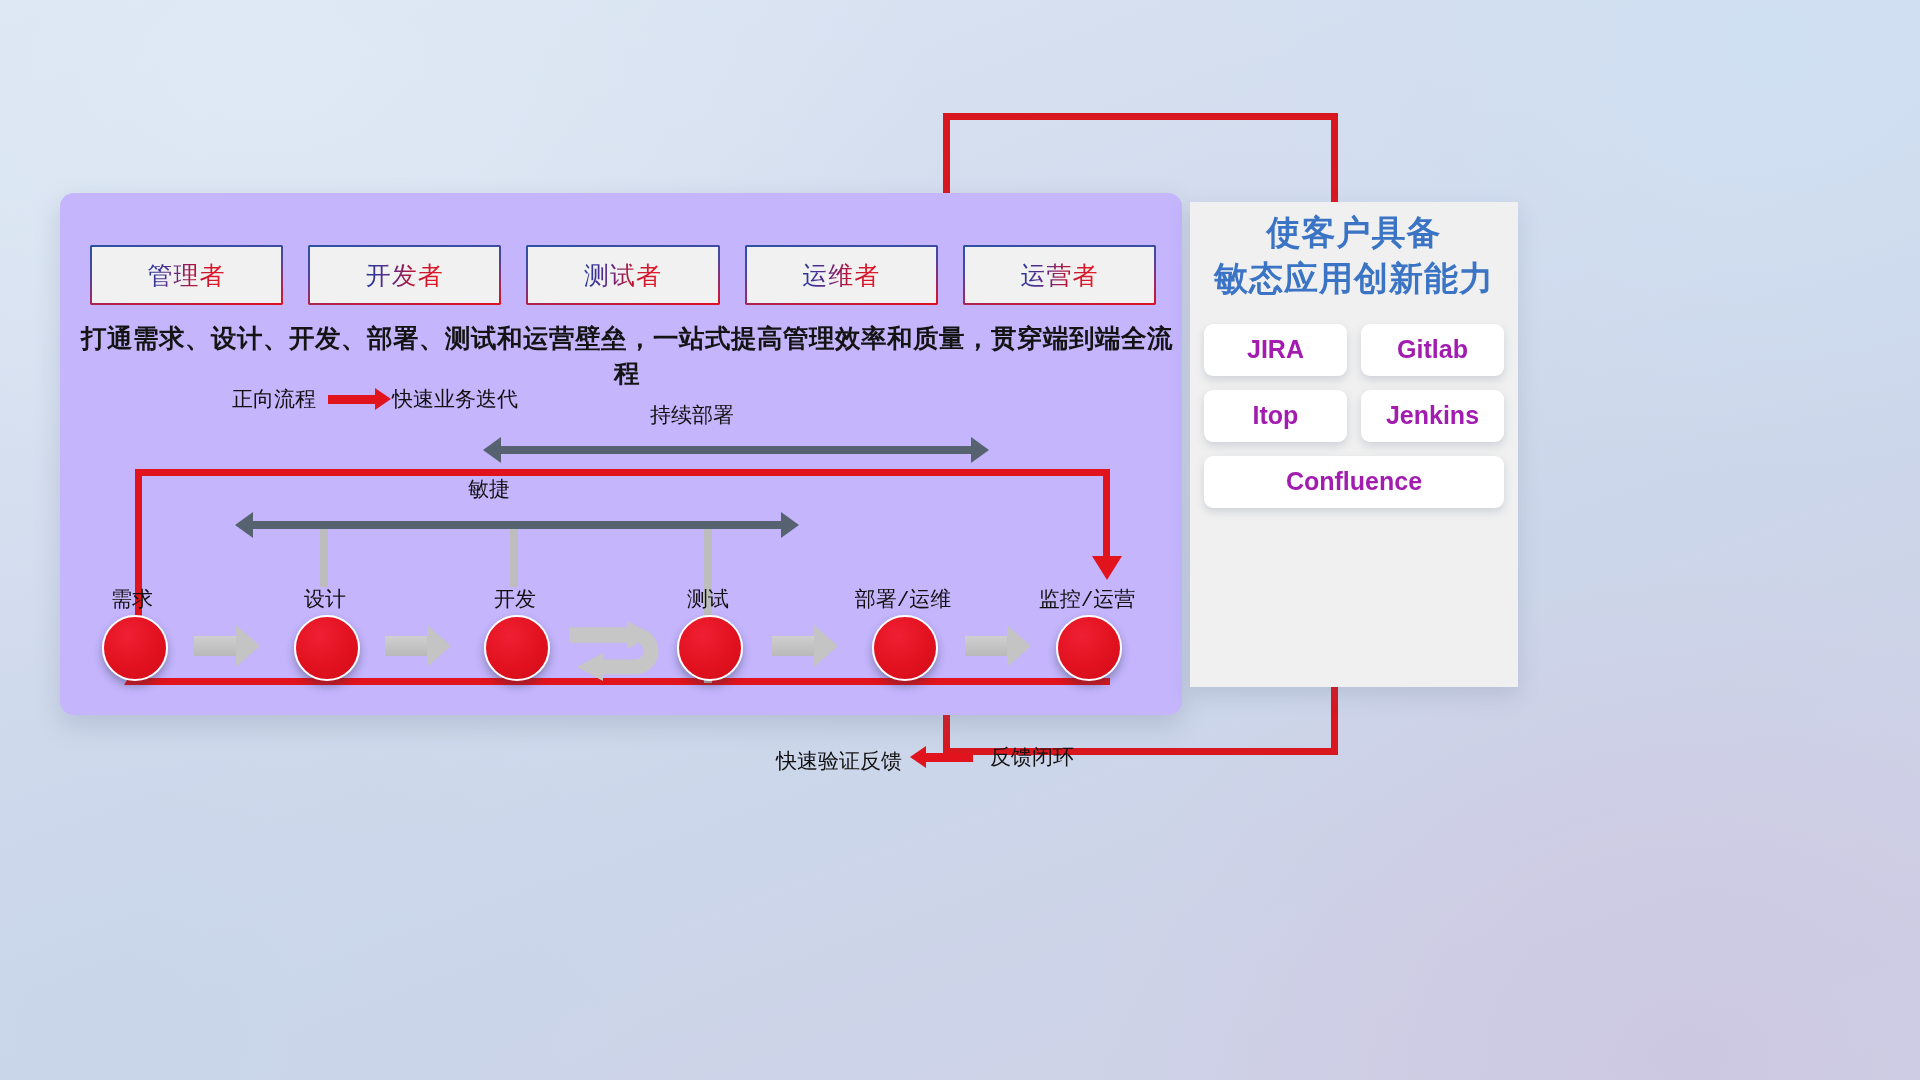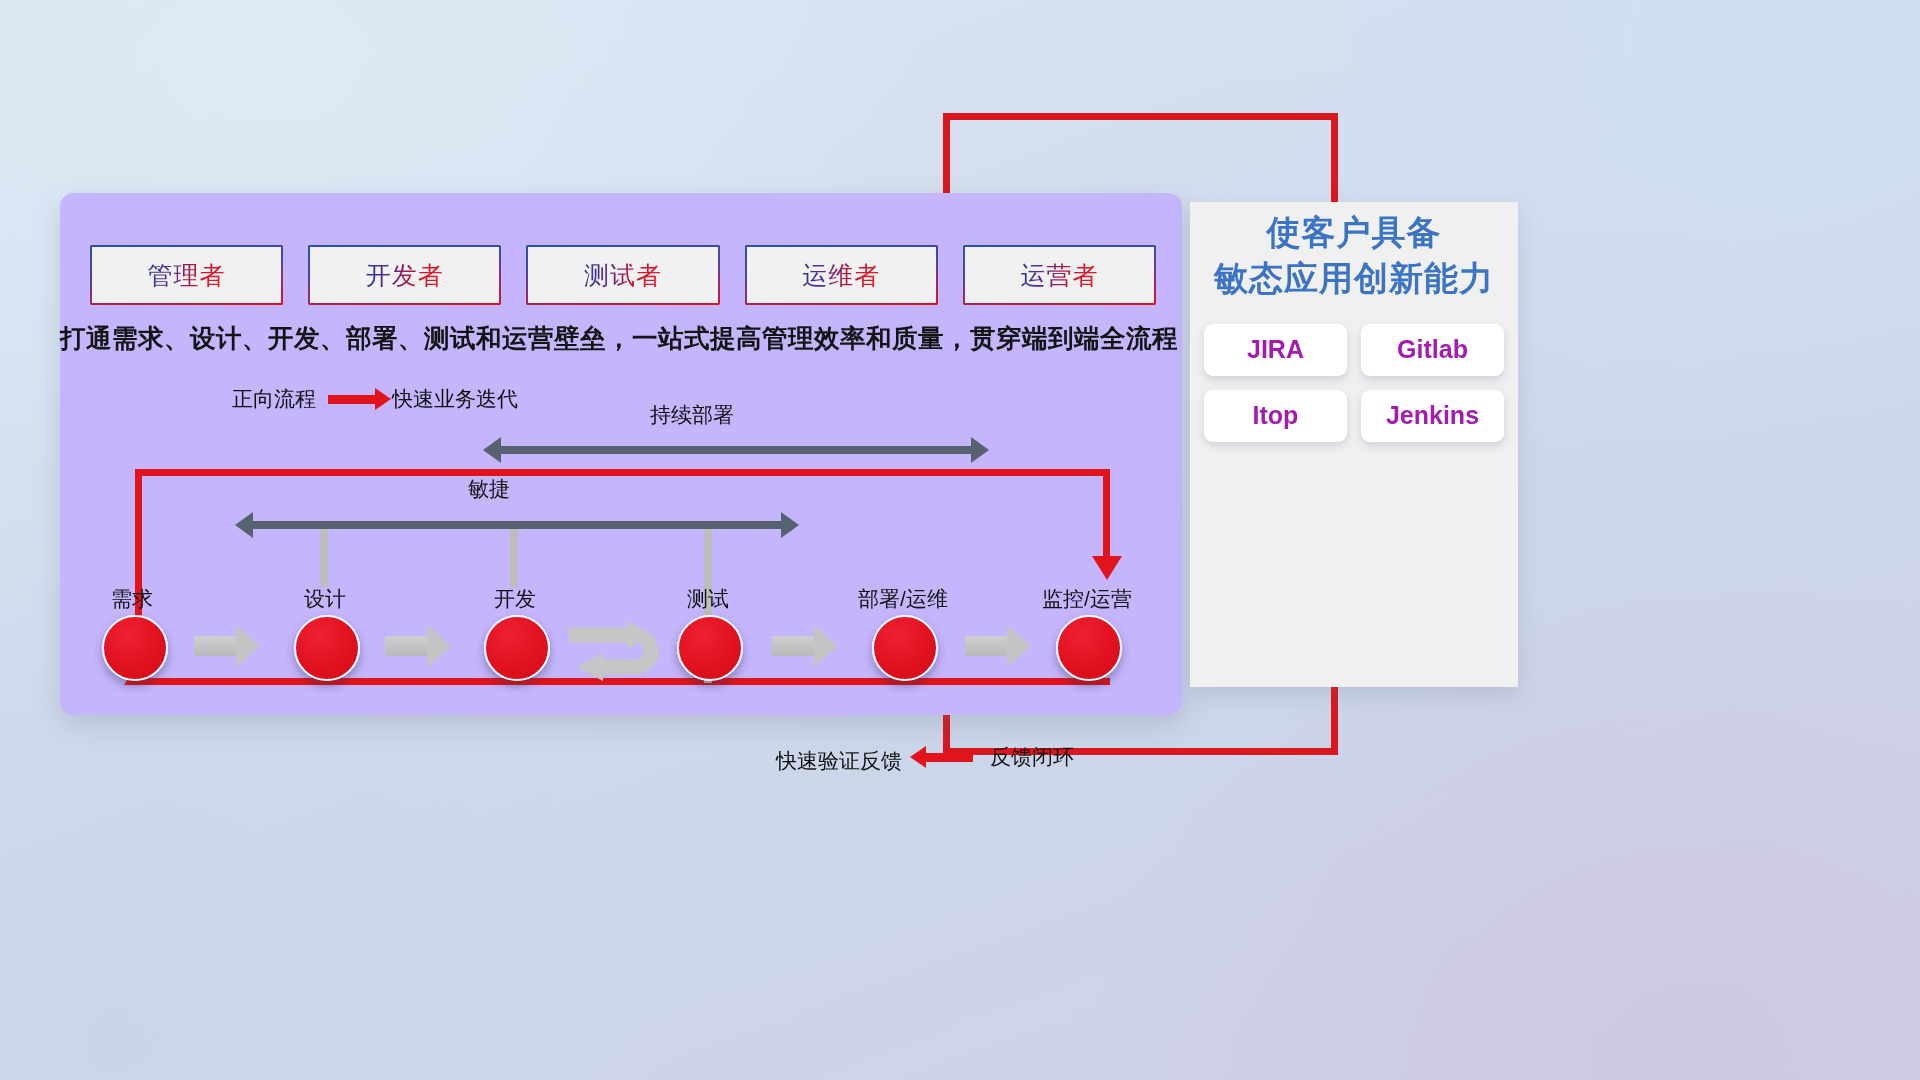--- a/index.html
+++ b/index.html
@@ -32,25 +32,25 @@
   .role .frame{position:absolute;inset:0;padding:2px;border-radius:1px;
         background:linear-gradient(175deg,#2e52a6 0%,#4a46a0 38%,#9b2a63 70%,#e01020 100%);
         -webkit-mask:linear-gradient(#000 0 0) content-box,linear-gradient(#000 0 0);
         -webkit-mask-composite:xor;mask-composite:exclude;pointer-events:none;}
   .role .inner{position:absolute;inset:2px;background:#f1f1f1;}
   .role span{position:relative;font-size:25px;letter-spacing:1px;
         background:linear-gradient(95deg,#23389c 0%,#5c2a8a 32%,#c01330 62%,#ee1b24 100%);
         -webkit-background-clip:text;background-clip:text;color:transparent;}
 
   
-  #desc{position:absolute;left:0;right:0;top:128px;text-align:left;
+  #desc{position:absolute;left:12px;right:0;top:128px;text-align:center;
     font-size:25.5px;font-weight:bold;color:#141414;letter-spacing:.5px;}
 
   
-  #flow{position:absolute;left:0;top:180px;width:1122px;height:340px;}
+  #flow{position:absolute;left:0;top:180px;width:1122px;height:340px;font-family:Liberation Mono, monospace;}
   .lbl-reg{position:absolute;font-size:21px;color:#111;white-space:nowrap;}
 
   
   .redarrow{position:absolute;height:9px;background:#e1141d;}
   .redarrow:after{content:"";position:absolute;right:-15px;top:-7px;
      border-left:16px solid #e1141d;border-top:11px solid transparent;border-bottom:11px solid transparent;}
   .redarrow.rev:after{content:"";right:auto;left:-15px;
      border-left:none;border-right:16px solid #e1141d;border-top:11px solid transparent;border-bottom:11px solid transparent;}
 
   
@@ -212,14 +212,15 @@
 <div id="panel">
   <div class="h-wrap">
     <h1>使客户具备</h1>
     <h1>敏态应用创新能力</h1>
   </div>
   <div class="chips">
     <div class="chip half">JIRA</div>
     <div class="chip half">Gitlab</div>
     <div class="chip half">Itop</div>
     <div class="chip half">Jenkins</div>
+    <div class="chip full">Confluence</div>
   </div>
 </div>
 
 </body></html>

